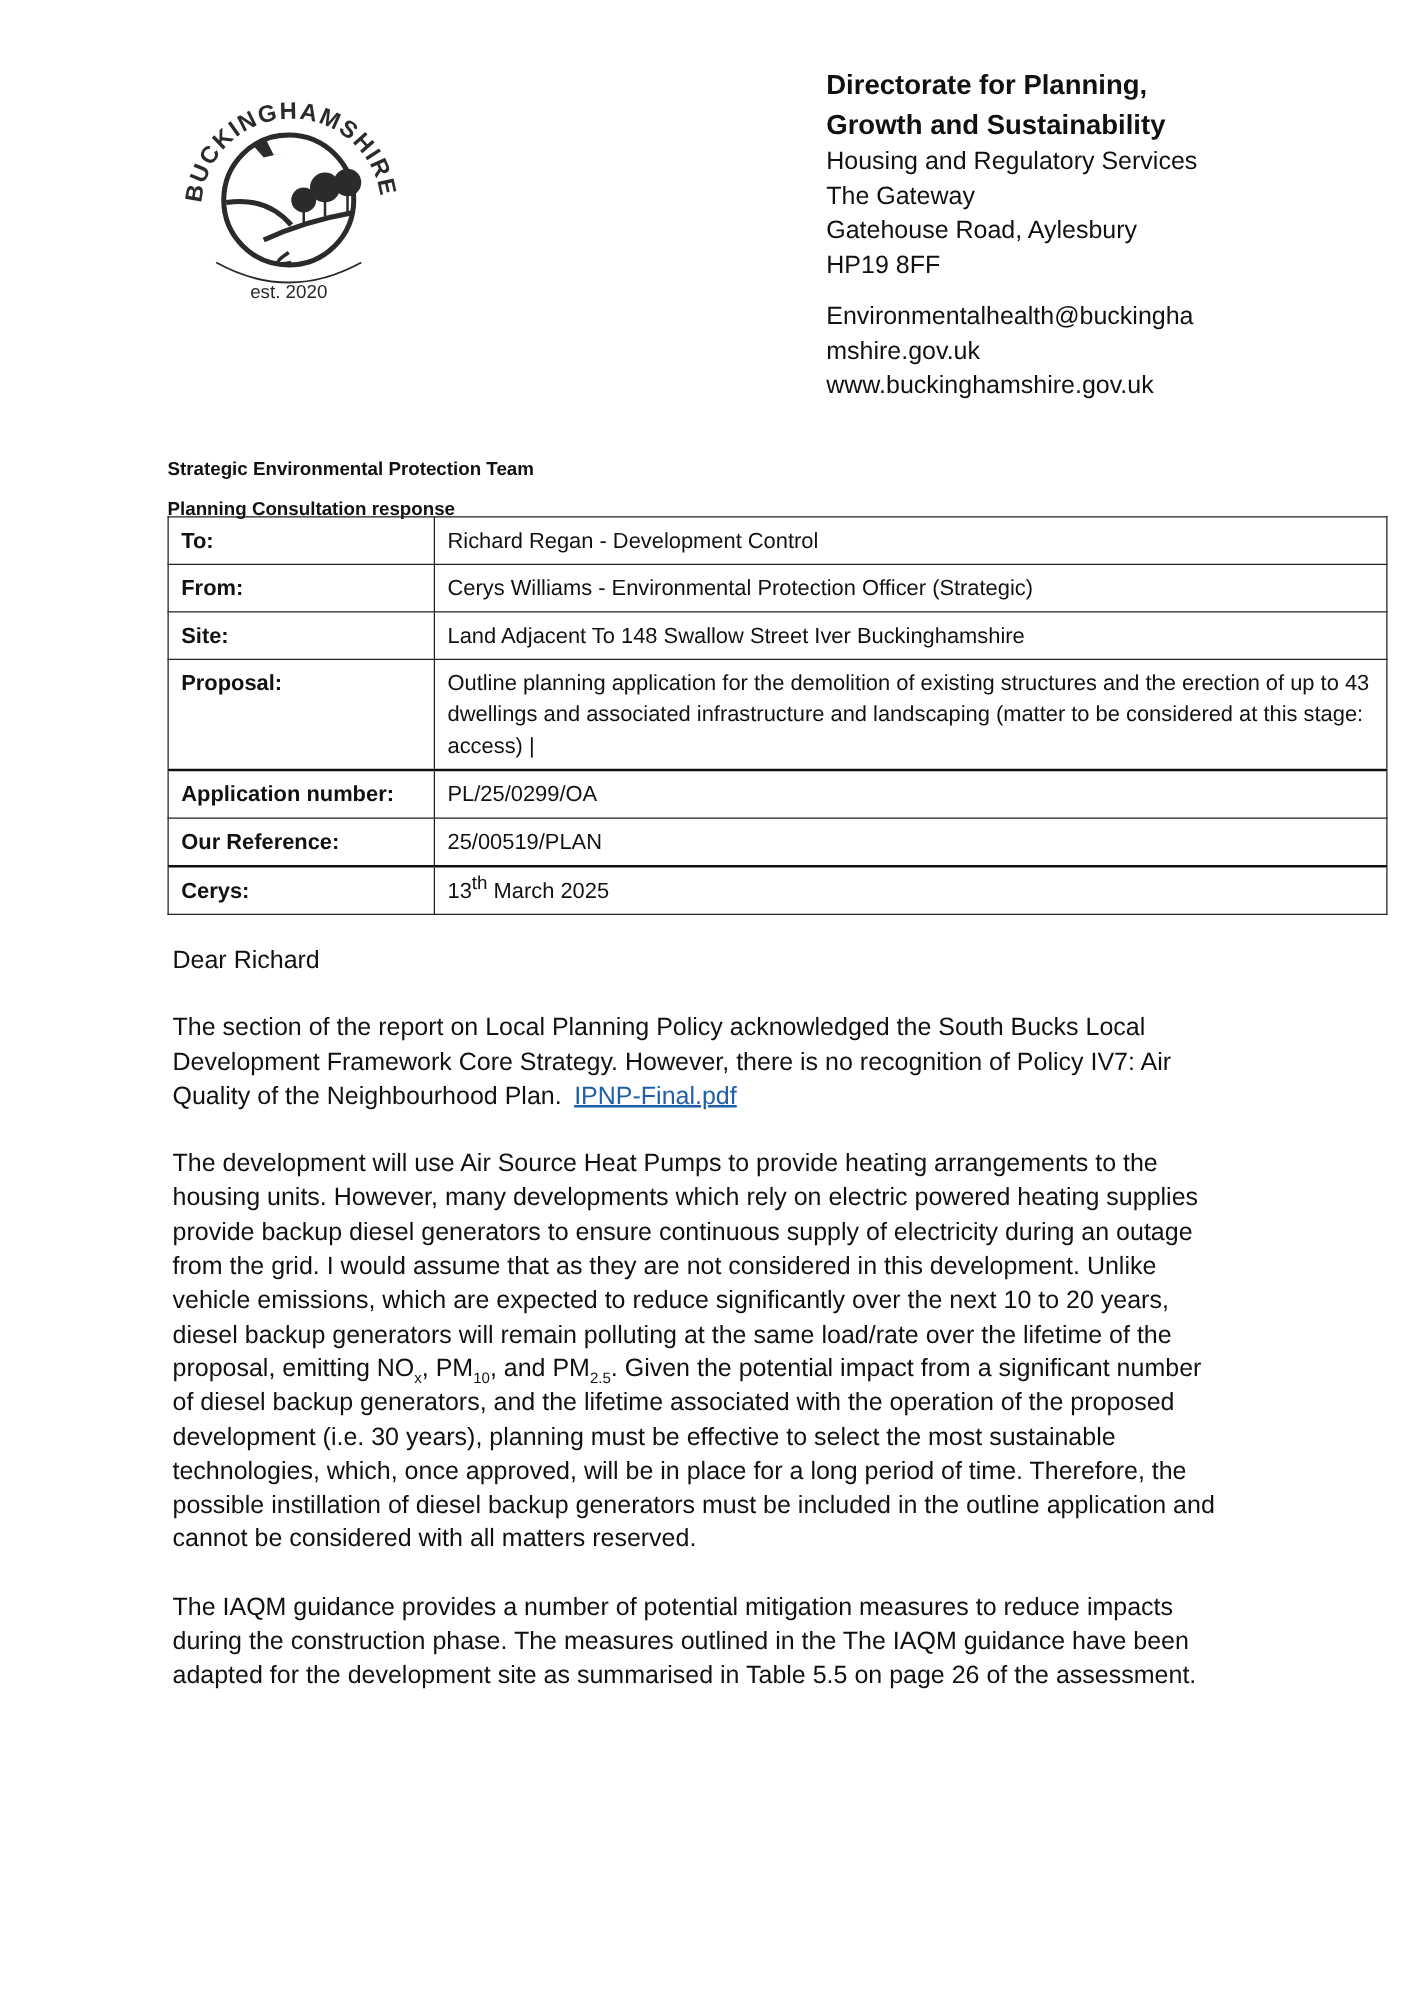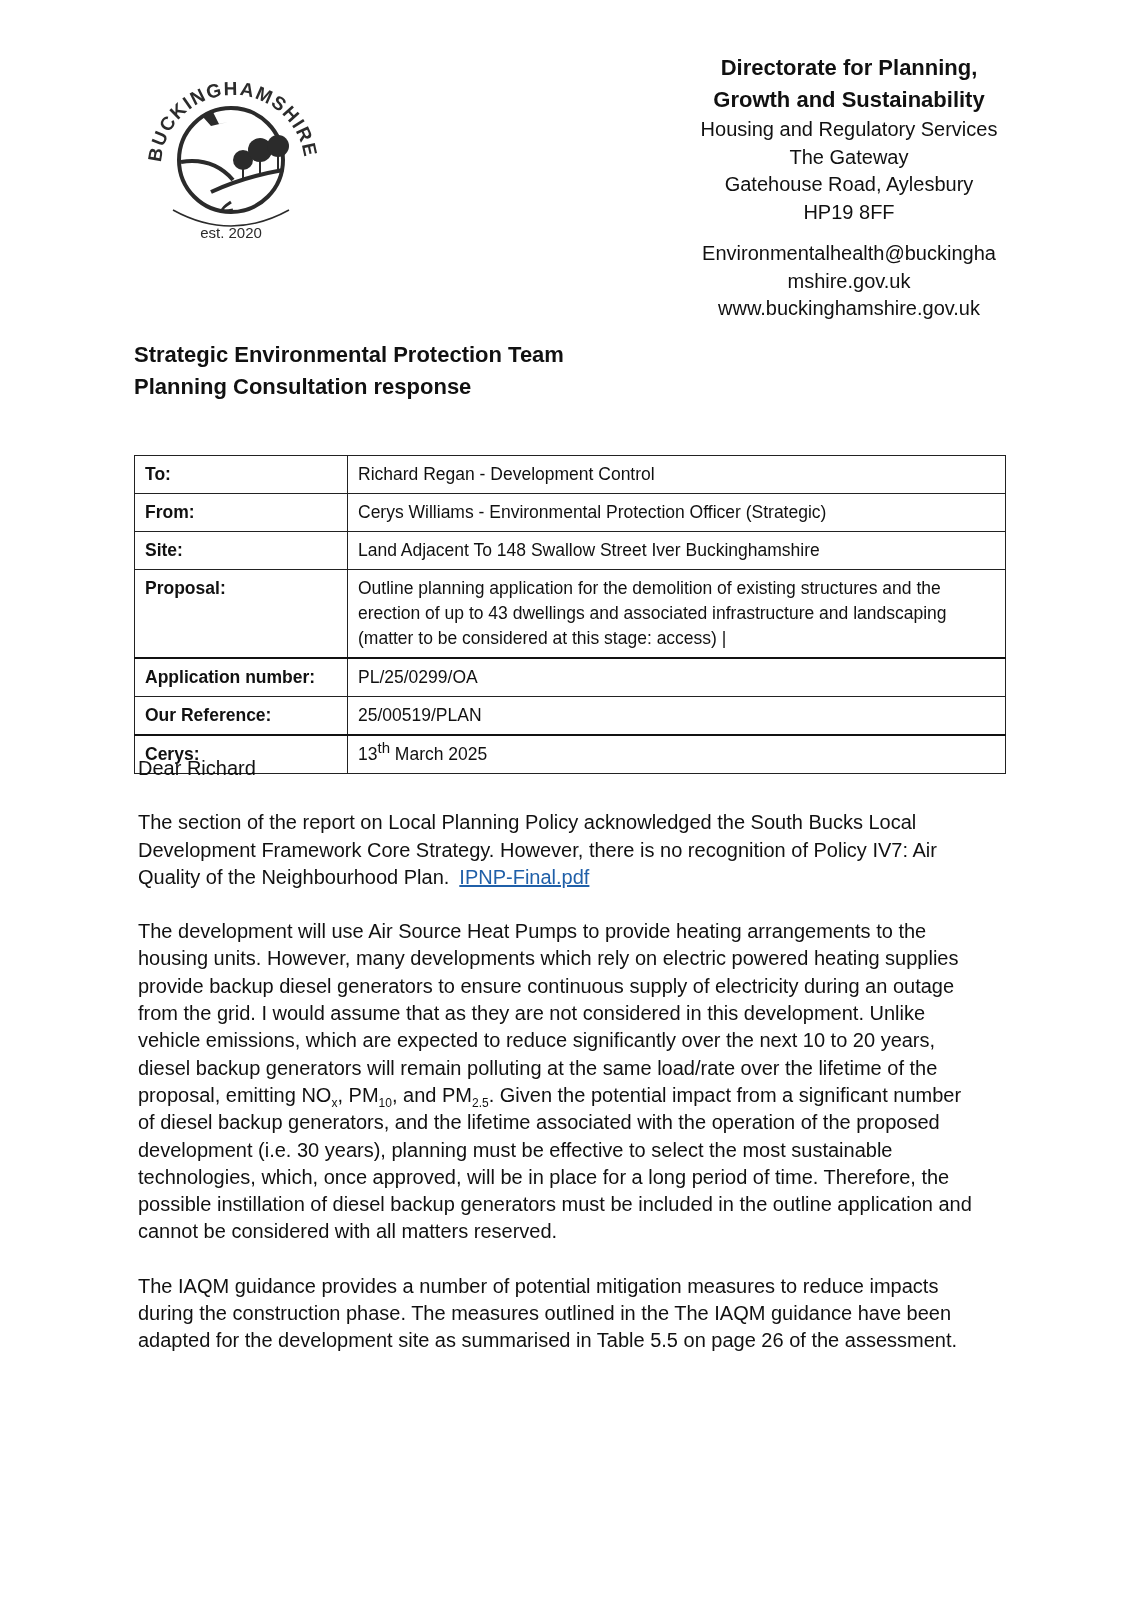--- a/index.html
+++ b/index.html
@@ -2,26 +2,26 @@
 <html><head>
 <meta charset="utf-8">
 <style>
   html, body { margin: 0; padding: 0; background: #ffffff; }
   body {
     width: 1131px; height: 1600px; position: relative; overflow: hidden;
     font-family: "Liberation Sans", "DejaVu Sans", sans-serif;
     color: #111111;
   }
   .logo { position: absolute; left: 133px; top: 42px; width: 196px; height: 205px; }
-  .addr { position: absolute; left: 684px; top: 52px; width: 330px; font-size: 20px; line-height: 27.5px; text-align: center; }
+  .addr { position: absolute; left: 661px; top: 52px; width: 330px; font-size: 20px; line-height: 27.5px; }
   .addr .dir { font-weight: bold; font-size: 22px; line-height: 32px; }
   .addr .gap { height: 14px; }
-  .team { position: absolute; left: 134px; top: 339px; font-weight: bold; font-size: 22px; line-height: 32px; }
+  .team { position: absolute; left: 134px; top: 360px; font-weight: bold; font-size: 15px; line-height: 32px; }
   table.info {
-    position: absolute; left: 134px; top: 455px; width: 872px;
+    position: absolute; left: 134px; top: 413px; width: 976px;
     border-collapse: collapse; font-size: 17.5px;
   }
   table.info td { border: 1.5px solid #222; padding: 6px 10px; vertical-align: top; line-height: 25px; }
   table.info td.lbl { width: 192px; font-weight: bold; }
   table.info tr.thick td { border-top: 2.5px solid #111; }
   .body { position: absolute; left: 134px; top: 755px; width: 845px; font-size: 20px; line-height: 27.3px; }
   .body p { margin: 0 0 27px 4px; }
   .body .head { font-weight: bold; }
   .link { color: #1f5fa8; text-decoration: underline; margin-left: 10px; }
   sub { font-size: 12px; line-height: 0; }

